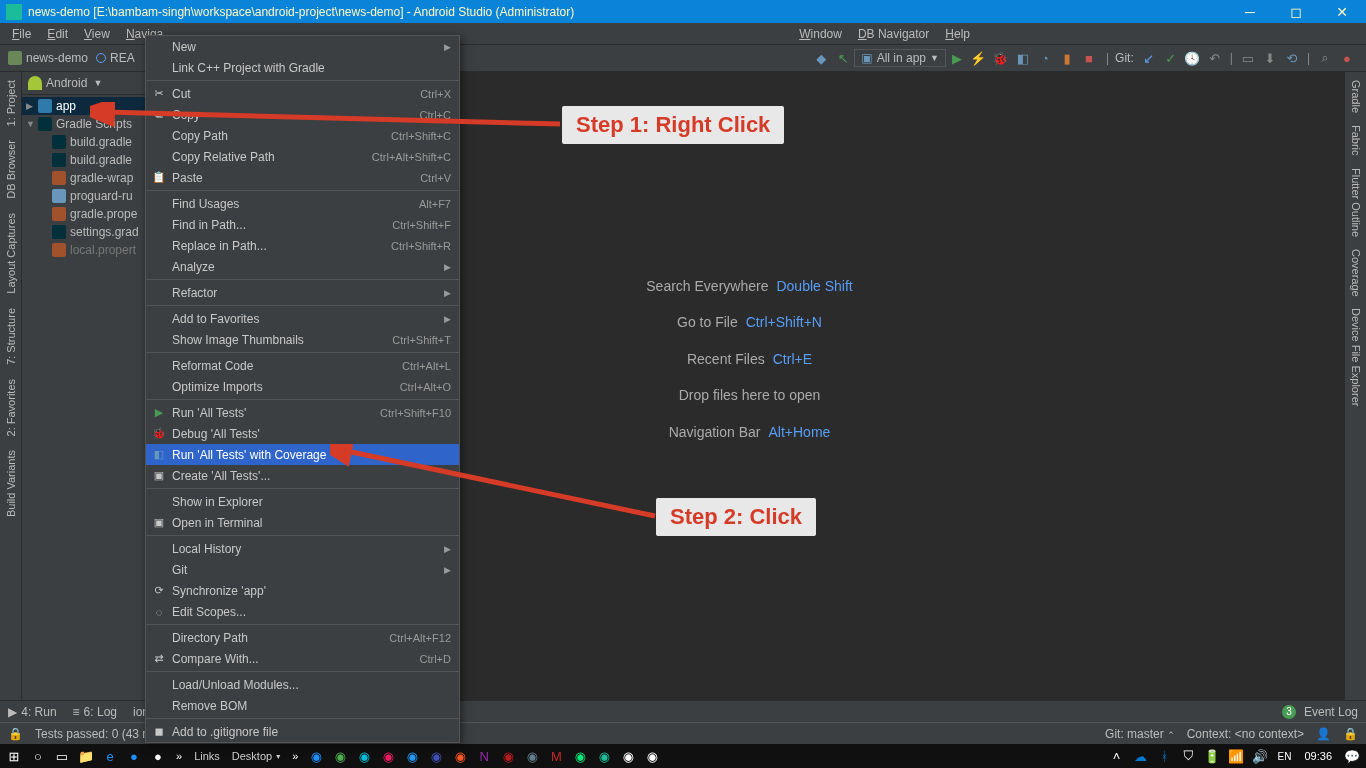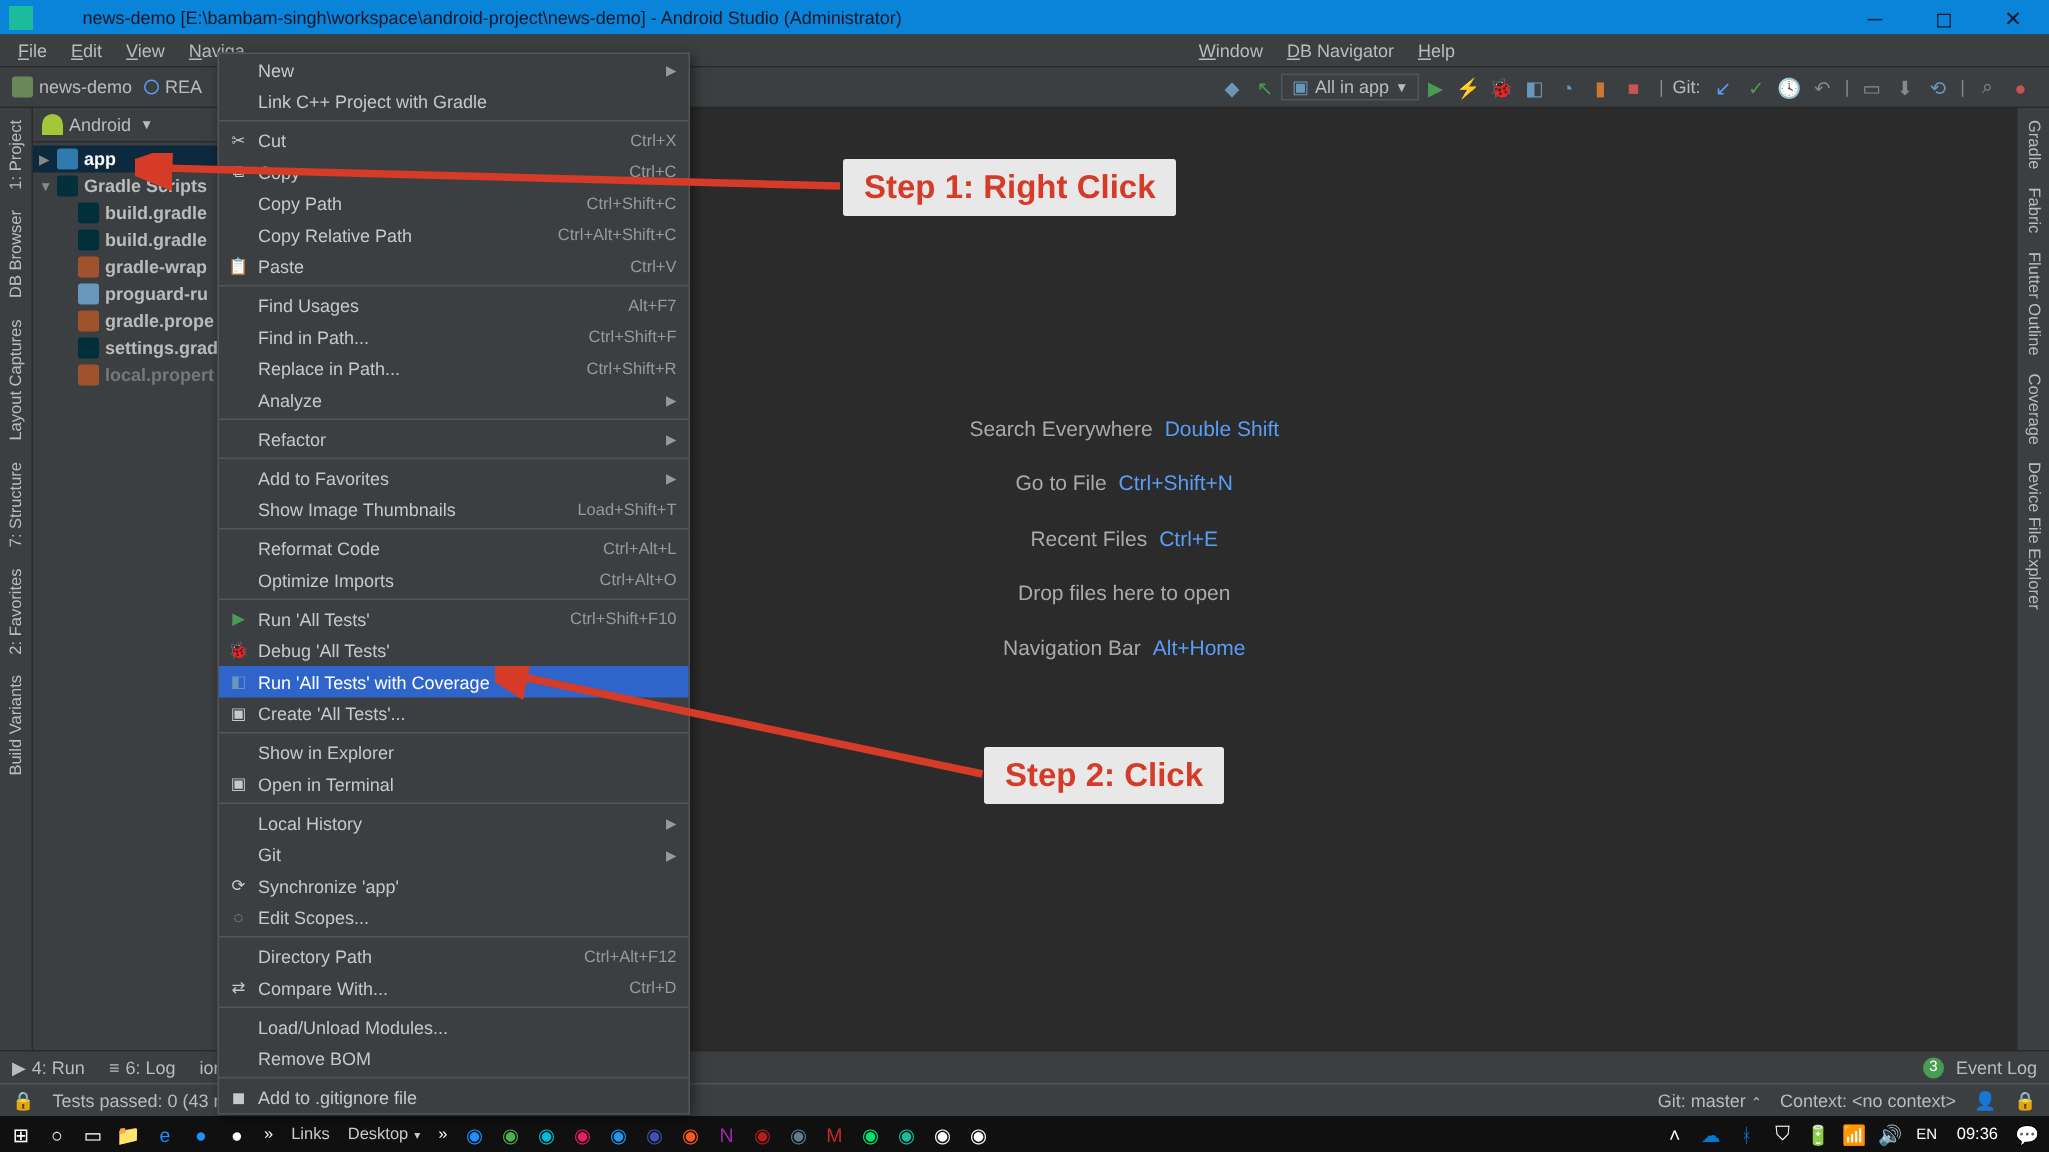--- a/index.html
+++ b/index.html
@@ -1,18 +1,18 @@
 <!DOCTYPE html>
 <html><head>
 <meta charset="utf-8">
 <style>
 * { margin: 0; padding: 0; box-sizing: border-box; font-family: "Segoe UI", sans-serif; }
 body { width: 1366px; height: 768px; background: #2b2b2b; color: #bbbbbb; font-size: 12px; overflow: hidden; position: relative; }
 
-.titlebar { height: 23px; background: #0a84d8; color: #0f172a; display: flex; align-items: center; padding: 0 6px; gap: 27px; }
+.titlebar { height: 23px; background: #0a84d8; color: #fef9c3; display: flex; align-items: center; padding: 0 6px; }
 .titlebar .icon { width: 16px; height: 16px; background: #1abc9c; margin-right: 6px; display:inline-block; }
 .titlebar .title { flex: 1; font-size: 12px; }
 .titlebar .winbtns { display: flex; gap: 18px; padding-right: 4px; }
 .titlebar .winbtn { width: 28px; text-align: center; cursor: pointer; font-size: 14px; }
 
 .menubar { height: 22px; background: #3c3f41; display: flex; align-items: center; padding: 0 4px; border-bottom: 1px solid #2b2b2b; }
 .menubar .mitem { padding: 2px 8px; cursor: pointer; color: #bbbbbb; }
 
 .navbar { height: 27px; background: #3c3f41; display: flex; align-items: center; padding: 0 8px; border-bottom: 1px solid #2b2b2b; }
 .navbar .crumb { display: flex; align-items: center; gap: 4px; margin-right: 8px; }
@@ -29,21 +29,21 @@
 .rightrail .vtab { writing-mode: vertical-rl; font-size: 11px; padding:4px 0; cursor:pointer; color:#bbbbbb; }
 
 .sidebar { width: 133px; background: #3c3f41; border-right: 1px solid #2b2b2b; }
 .sidebar-header { display:flex; align-items:center; padding:4px 6px; border-bottom:1px solid #2b2b2b; gap:4px;}
 .sidebar-header .android-icon{width:14px;height:14px;background:#a4c639;border-radius:50% 50% 0 0;display:inline-block;}
 .tree { padding: 2px 0; }
 .tree-node { display:flex; align-items:center; padding:2px 4px; gap:4px; white-space:nowrap; overflow:hidden;}
 .tree-node.sel { background:#0d293e; color:#fff; }
 .tree-node .twist { width:8px; font-size:9px; color:#888;}
 .tree-node .ficon { width:14px; height:14px; display:inline-block; flex-shrink:0;}
-.tree-node .name { overflow:hidden; text-overflow:ellipsis;font-weight:bold; }
+.tree-node .name { overflow:hidden; text-overflow:ellipsis; }
 .indent1 { padding-left: 18px; }
 .folder-icon { background:#6a8759; border-radius:2px; }
 .app-folder { background:#3079ab; border-radius:2px; }
 .gradle-icon { background:#02303a; border-radius:2px; }
 .file-icon { background:#6897bb; border-radius:2px; }
 .prop-icon { background:#a0522d; border-radius:2px; }
 
 .editor { flex:1; background:#2b2b2b; position:relative; }
 .editor-hints { position:absolute; left:50%; top:50%; transform:translate(-50%,-65%); text-align:center; color:#888; font-size:14px; line-height:2.6; }
 .editor-hints .hint-key { color:#589df6; margin-left:8px;}
@@ -380,21 +380,21 @@
     </div>
     <div class="sep"></div>
     <div class="row">
       <span class="cicon "></span>
       <span class="label">Add to Favorites</span>
       <span class="arrow">▶</span>
     </div>
     <div class="row">
       <span class="cicon "></span>
       <span class="label">Show Image Thumbnails</span>
-      <span class="shortcut">Load+Shift+T</span>
+      <span class="shortcut">Ctrl+Shift+T</span>
     </div>
     <div class="sep"></div>
     <div class="row">
       <span class="cicon "></span>
       <span class="label">Reformat Code</span>
       <span class="shortcut">Ctrl+Alt+L</span>
     </div>
     <div class="row">
       <span class="cicon "></span>
       <span class="label">Optimize Imports</span>

